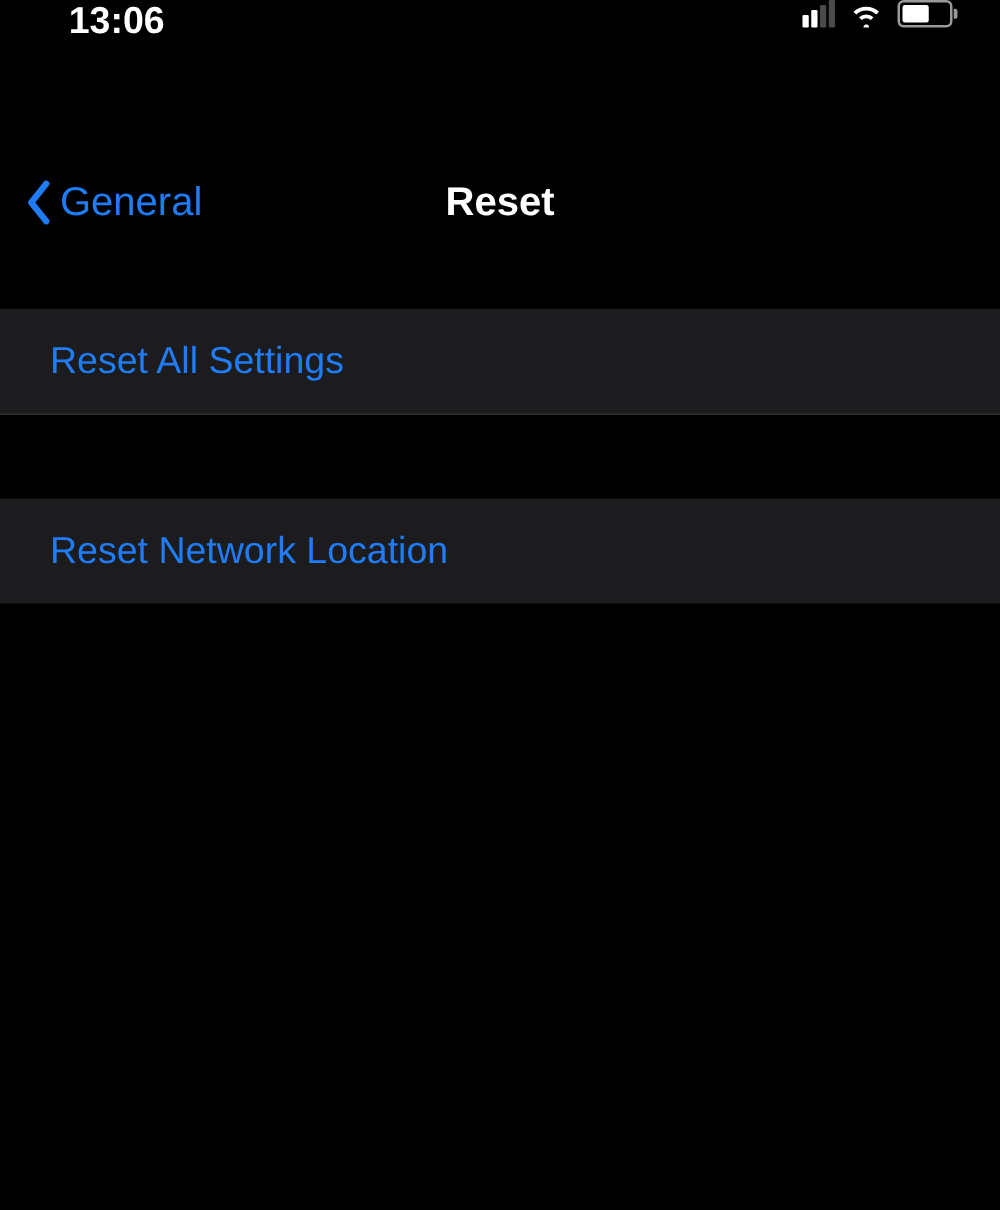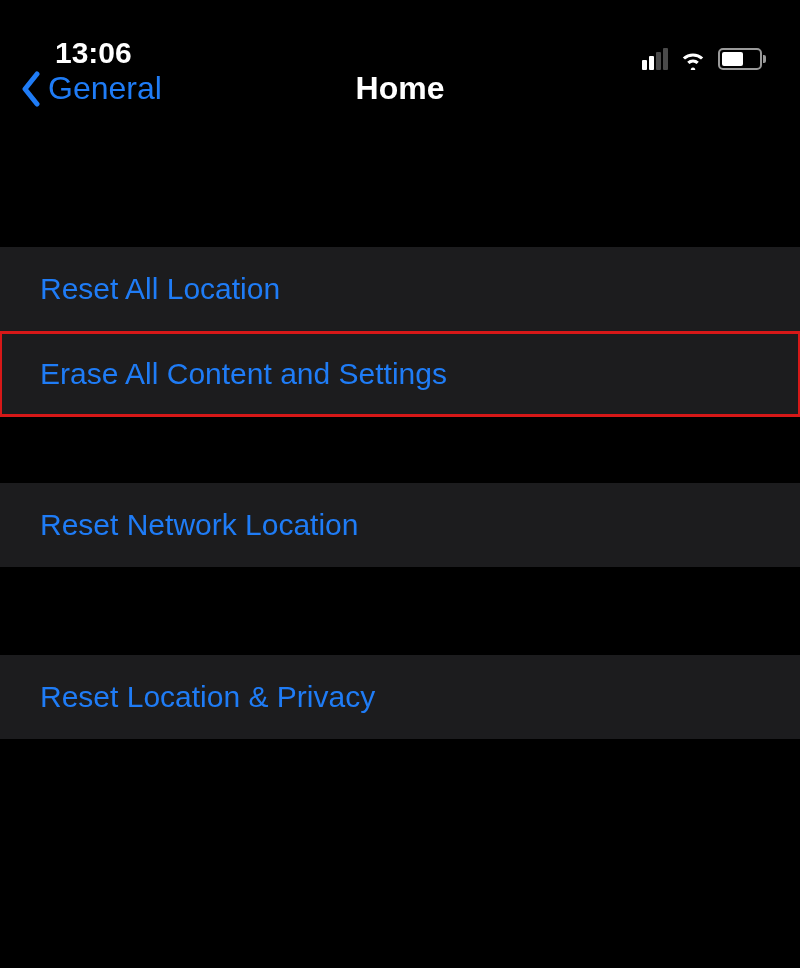--- a/index.html
+++ b/index.html
@@ -11,21 +11,21 @@
       width: 800px;
       height: 968px;
       background: #000000;
       font-family: -apple-system, BlinkMacSystemFont, "Helvetica Neue", sans-serif;
       color: #ffffff;
       overflow: hidden;
     }
     .status-bar {
       height: 70px;
       display: flex;
-      align-items: flex-end;
+      align-items: flex-start;
       justify-content: space-between;
       padding: 0 34px 0 55px;
     }
     .status-time {
       font-size: 30px;
       font-weight: 600;
       color: #ffffff;
     }
     .status-icons {
       display: flex;
@@ -71,21 +71,21 @@
     .battery-tip {
       width: 3px;
       height: 8px;
       background: #9a9a9a;
       border-radius: 0 2px 2px 0;
       margin-left: 1px;
     }
     .nav-bar {
       height: 110px;
       display: flex;
-      align-items: flex-start;
+      align-items: flex-end;
       position: relative;
       padding: 0 20px;
     }
     .back-button {
       display: flex;
       align-items: center;
       gap: 6px;
       color: #1f7cf6;
       font-size: 32px;
       font-weight: 400;
@@ -158,33 +158,31 @@
 
 <div class="nav-bar">
   <div class="back-button">
     <span class="chevron-left">
       <svg viewBox="0 0 22 36">
         <polyline points="17,3 5,18 17,33" fill="none" stroke="#1f7cf6" stroke-width="5" stroke-linecap="round" stroke-linejoin="round"></polyline>
       </svg>
     </span>
     <span>General</span>
   </div>
-  <div class="nav-title">Home</div>
+  <div class="nav-title">Reset</div>
 </div>
 
 <div class="section-gap"></div>
 
 <div class="list-group">
-  <div class="list-item sep">Reset All Location</div>
-  <div class="list-item highlighted">Erase All Content and Settings</div>
+  <div class="list-item sep">Reset All Settings</div>
 </div>
 
 <div class="section-gap"></div>
 
 <div class="list-group">
   <div class="list-item">Reset Network Location</div>
 </div>
 
 <div class="section-gap tall"></div>
 
 <div class="list-group">
-  <div class="list-item">Reset Location &amp; Privacy</div>
 </div>
 
 </body></html>

